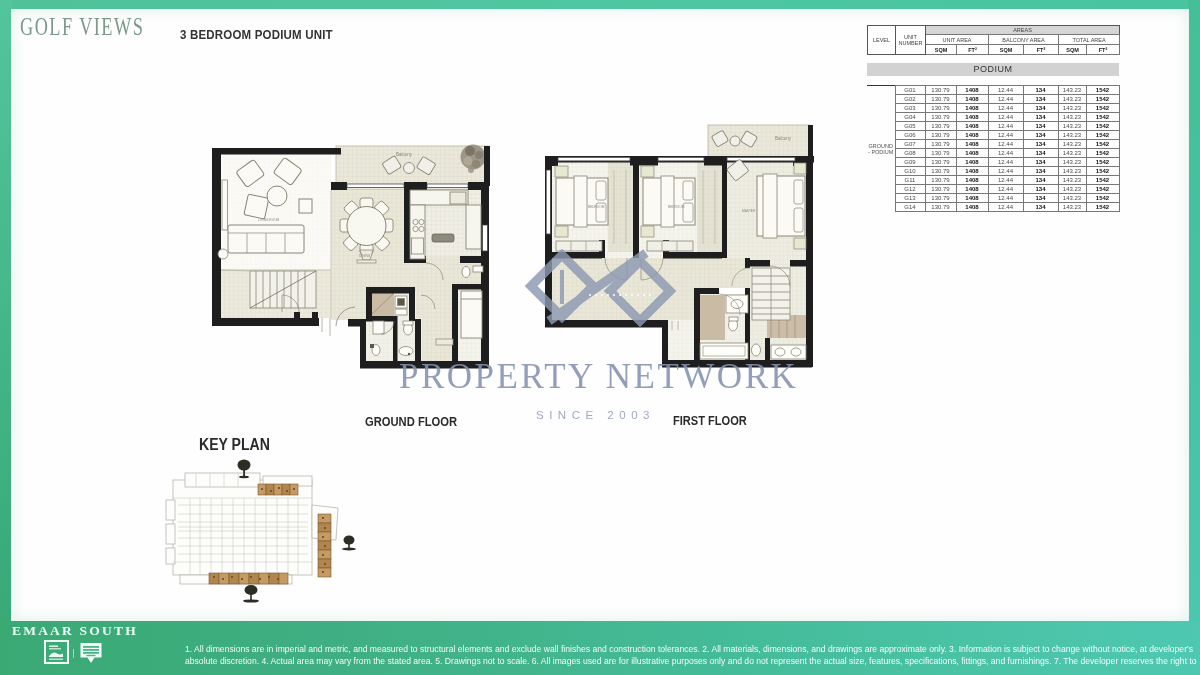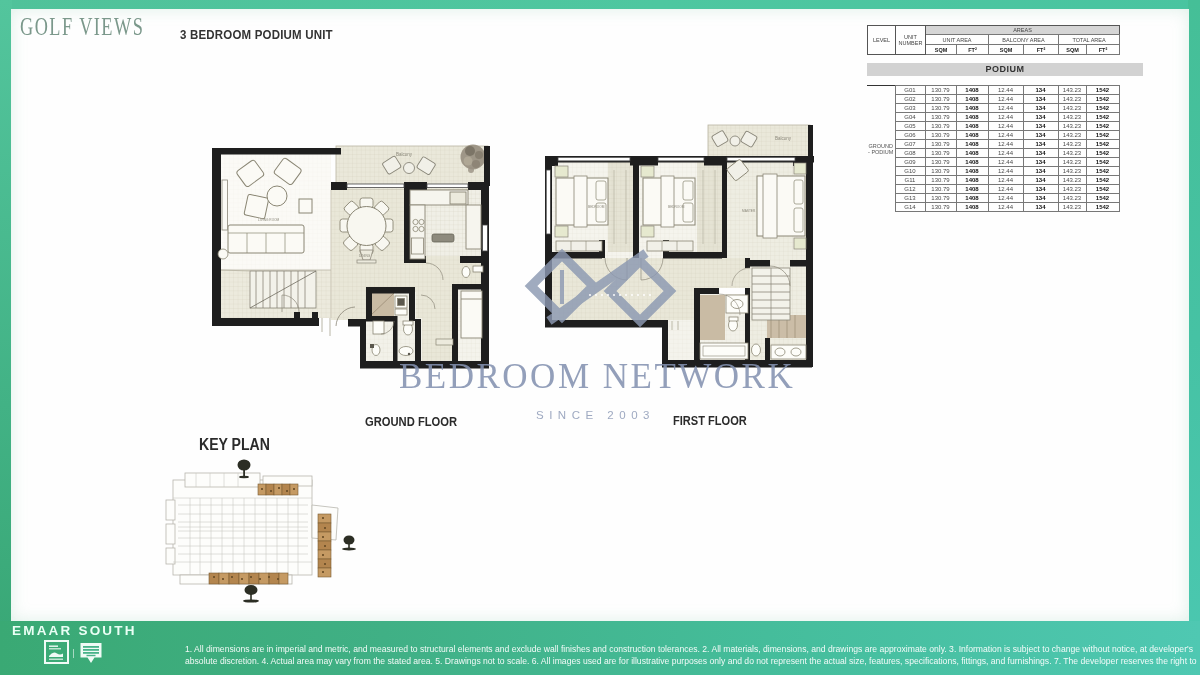--- a/index.html
+++ b/index.html
@@ -54,21 +54,21 @@
       <td style="border:1px solid #777;">FT²</td>
       <td style="border:1px solid #777;">SQM</td>
       <td style="border:1px solid #777;">FT²</td>
       <td style="border:1px solid #777;">SQM</td>
       <td style="border:1px solid #777;">FT²</td>
     </tr>
   </tbody>
       </table>
 </div>
 
-<div class="abs" style="left:867px;top:63px;width:276px;height:13px;background:#d2d2d2;text-align:center;font-size:9px;font-weight:bold;color:#333;line-height:13px;letter-spacing:0.5px;">PODIUM</div>
+<div class="abs" style="left:867px;top:63px;width:252px;height:13px;background:#d2d2d2;text-align:center;font-size:9px;font-weight:normal;color:#333;line-height:13px;letter-spacing:0.5px;">PODIUM</div>
 
 <div class="abs" id="tbody" style="left:867px;top:85px;width:252px;">
       <table style="border-collapse:collapse;width:252px;table-layout:fixed;font-size:6px;color:#4a4a4a;text-align:center;border-top:1.5px solid #333;">
         <colgroup>
           <col style="width:28px">
           <col style="width:30px">
           <col style="width:31px">
           <col style="width:32px">
           <col style="width:35px">
           <col style="width:35px">
@@ -687,21 +687,21 @@
         <circle cx="614" cy="295" r="1.1"></circle>
         <circle cx="620" cy="295" r="1.1"></circle>
     <circle cx="626" cy="295" r="1.1"></circle>
         <circle cx="632" cy="295" r="1.1"></circle>
         <circle cx="638" cy="295" r="1.1"></circle>
     <circle cx="644" cy="295" r="1.1"></circle>
         <circle cx="650" cy="295" r="1.1"></circle>
   </g>
 </svg>
 
-<div class="abs" style="left:399px;top:357px;font-family:'Liberation Serif',serif;font-size:35px;letter-spacing:2.5px;color:rgba(132,146,176,0.88);white-space:nowrap;">BEDROOM NETWORK</div>
+<div class="abs" style="left:399px;top:357px;font-family:'Liberation Serif',serif;font-size:35px;letter-spacing:2.5px;color:rgba(132,146,176,0.88);white-space:nowrap;">PROPERTY NETWORK</div>
 
 <div class="abs" style="left:536px;top:409px;font-size:11.5px;letter-spacing:5.5px;color:rgba(148,160,186,0.9);white-space:nowrap;">SINCE 2003</div>
 
 <svg class="abs" style="left:160px;top:455px;" width="210" height="155" viewBox="160 455 210 155">
 
   <g stroke="#b8b6ae" stroke-width="0.8" fill="#fdfdfb">
     <rect x="173" y="480" width="139" height="95"></rect>
     <rect x="185" y="473" width="75" height="14"></rect>
     <rect x="263" y="476" width="49" height="10"></rect>
     <rect x="166" y="500" width="9" height="20"></rect>
@@ -804,21 +804,21 @@
 
   <g fill="#2c2e24">
     <ellipse cx="251" cy="590" rx="6.5" ry="5"></ellipse>
     <rect x="250.2" y="593" width="1.6" height="7"></rect>
     <ellipse cx="251" cy="601" rx="8" ry="1.6"></ellipse>
   </g>
 </svg>
 
 <div class="abs" style="left:0;top:621px;width:1200px;height:54px;background:linear-gradient(to right,#3aa974,#40b085 32%,#45bd9b 64%,#4fc8b2 100%);"></div>
 
-<div class="abs" style="left:12px;top:623px;font-family:Liberation Sans, sans-serif;font-size:13.5px;font-weight:bold;letter-spacing:2.2px;color:#eafff5;">EMAAR SOUTH</div>
+<div class="abs" style="left:12px;top:623px;font-family:Liberation Serif, serif;font-size:13.5px;font-weight:bold;letter-spacing:2.2px;color:#eafff5;">EMAAR SOUTH</div>
 
 <svg class="abs" style="left:44px;top:640px;" width="25" height="24" viewBox="0 0 25 24">
   <rect x="1" y="1" width="23" height="22" fill="none" stroke="#f0fbf6" stroke-width="2"></rect>
   <rect x="5" y="5.5" width="9" height="1.4" fill="#eefaf5"></rect>
   <rect x="5" y="8.2" width="12" height="1.2" fill="#eefaf5" opacity="0.9"></rect>
   <path d="M5 16 Q9 10.5 13 13.5 Q16 15.6 19 13.5 L19 17 L5 17 Z" fill="#eefaf5"></path>
   <rect x="5" y="18.6" width="14" height="1.2" fill="#eefaf5" opacity="0.9"></rect>
 </svg>
 
 <div class="abs" style="left:73px;top:649px;width:1px;height:9px;background:rgba(255,255,255,0.55);"></div>

